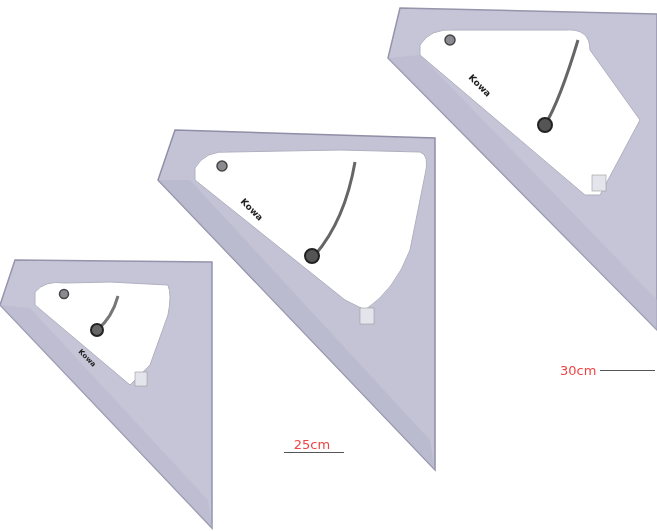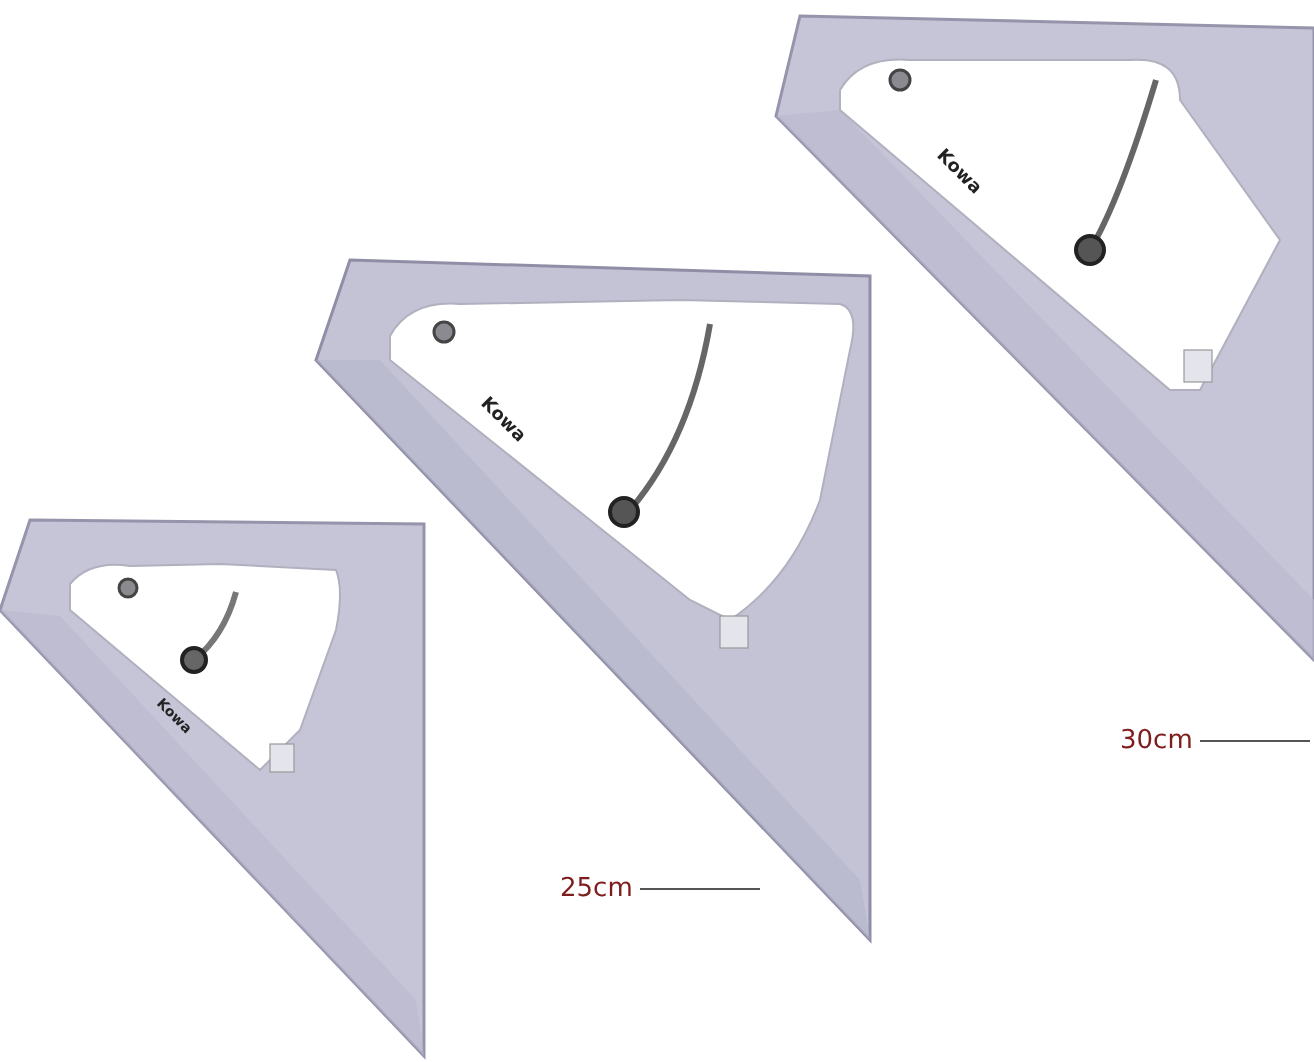--- a/index.html
+++ b/index.html
@@ -1,18 +1,18 @@
 <!DOCTYPE html>
 <html><head>
 <meta charset="utf-8">
 <style>
   html, body { margin: 0; padding: 0; background: #ffffff; }
   .stage { position: relative; width: 657px; height: 531px; overflow: hidden; background: #ffffff; font-family: "DejaVu Sans", sans-serif; }
   svg { position: absolute; left: 0; top: 0; }
-  .size-label { position: absolute; display: flex; align-items: center; color: #7f1d1d; font-size: 13px; }
+  .size-label { position: absolute; display: flex; align-items: center; color: #ef4444; font-size: 13px; }
   .size-label .line { display: inline-block; height: 1px; background: #555; margin-left: 4px; }
   .brand { font-family: "DejaVu Sans", sans-serif; font-weight: bold; fill: #222; }
 </style>
 </head>
 <body>
 
 <div class="stage">
   <svg width="657" height="531" viewBox="0 0 657 531">
 
     <g>
@@ -43,21 +43,21 @@
       <path d="M35,292 Q45,280 65,283 L110,282 L168,285 Q172,295 168,315 L150,365 L130,385 L35,305 Z" fill="#ffffff" stroke="#b0b0bf" stroke-width="1"></path>
       <path d="M118,296 Q112,318 97,330" fill="none" stroke="#777" stroke-width="3"></path>
       <circle cx="64" cy="294" r="4.5" fill="#8b8a90" stroke="#444" stroke-width="1.5"></circle>
       <circle cx="97" cy="330" r="6" fill="#666" stroke="#222" stroke-width="2"></circle>
       <text class="brand" x="78" y="352" font-size="7" transform="rotate(45 78 352)">Kowa</text>
       <rect x="135" y="372" width="12" height="14" fill="#e4e4ec" stroke="#999" stroke-width="0.6"></rect>
     </g>
   </svg>
 
 
-  <div class="size-label" style="left:280px; top:437px;">
+  <div class="size-label" style="left:280px; top:437px;flex-direction:column;">
     <span>25cm</span>
     <span class="line" style="width:60px;"></span>
   </div>
 
   <div class="size-label" style="left:560px; top:363px;">
     <span>30cm</span>
     <span class="line" style="width:55px;"></span>
   </div>
 </div>
 

